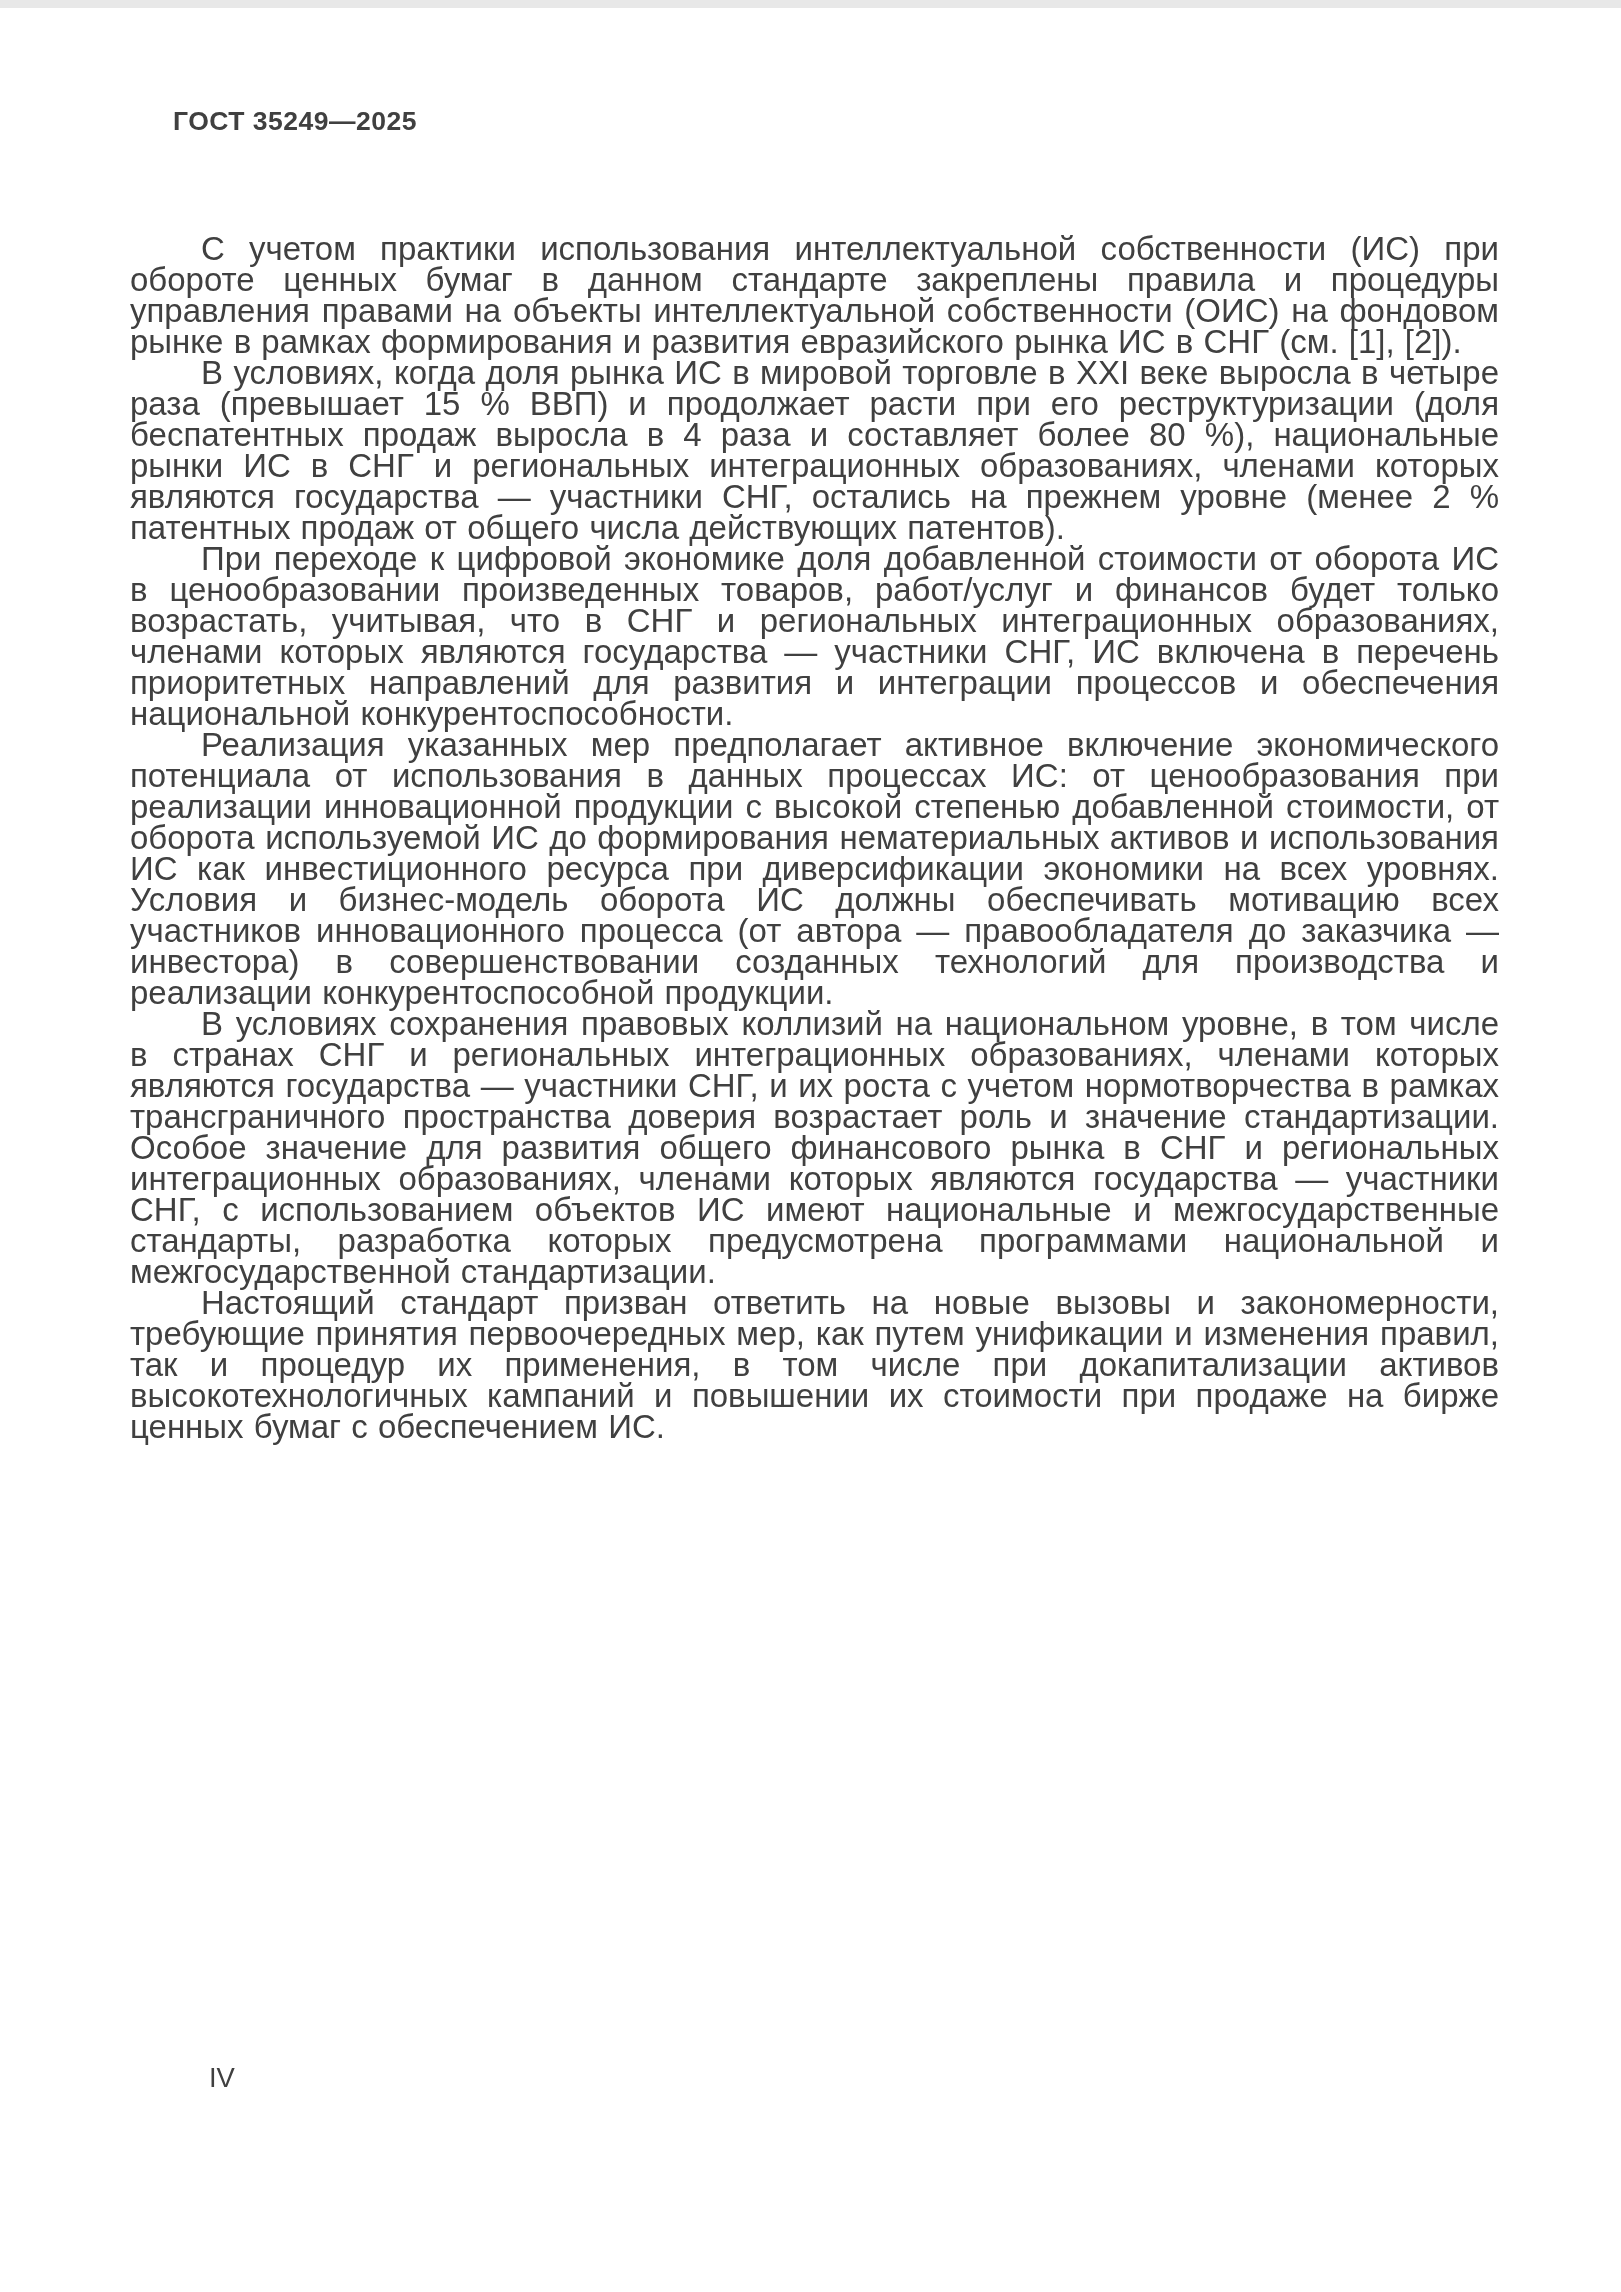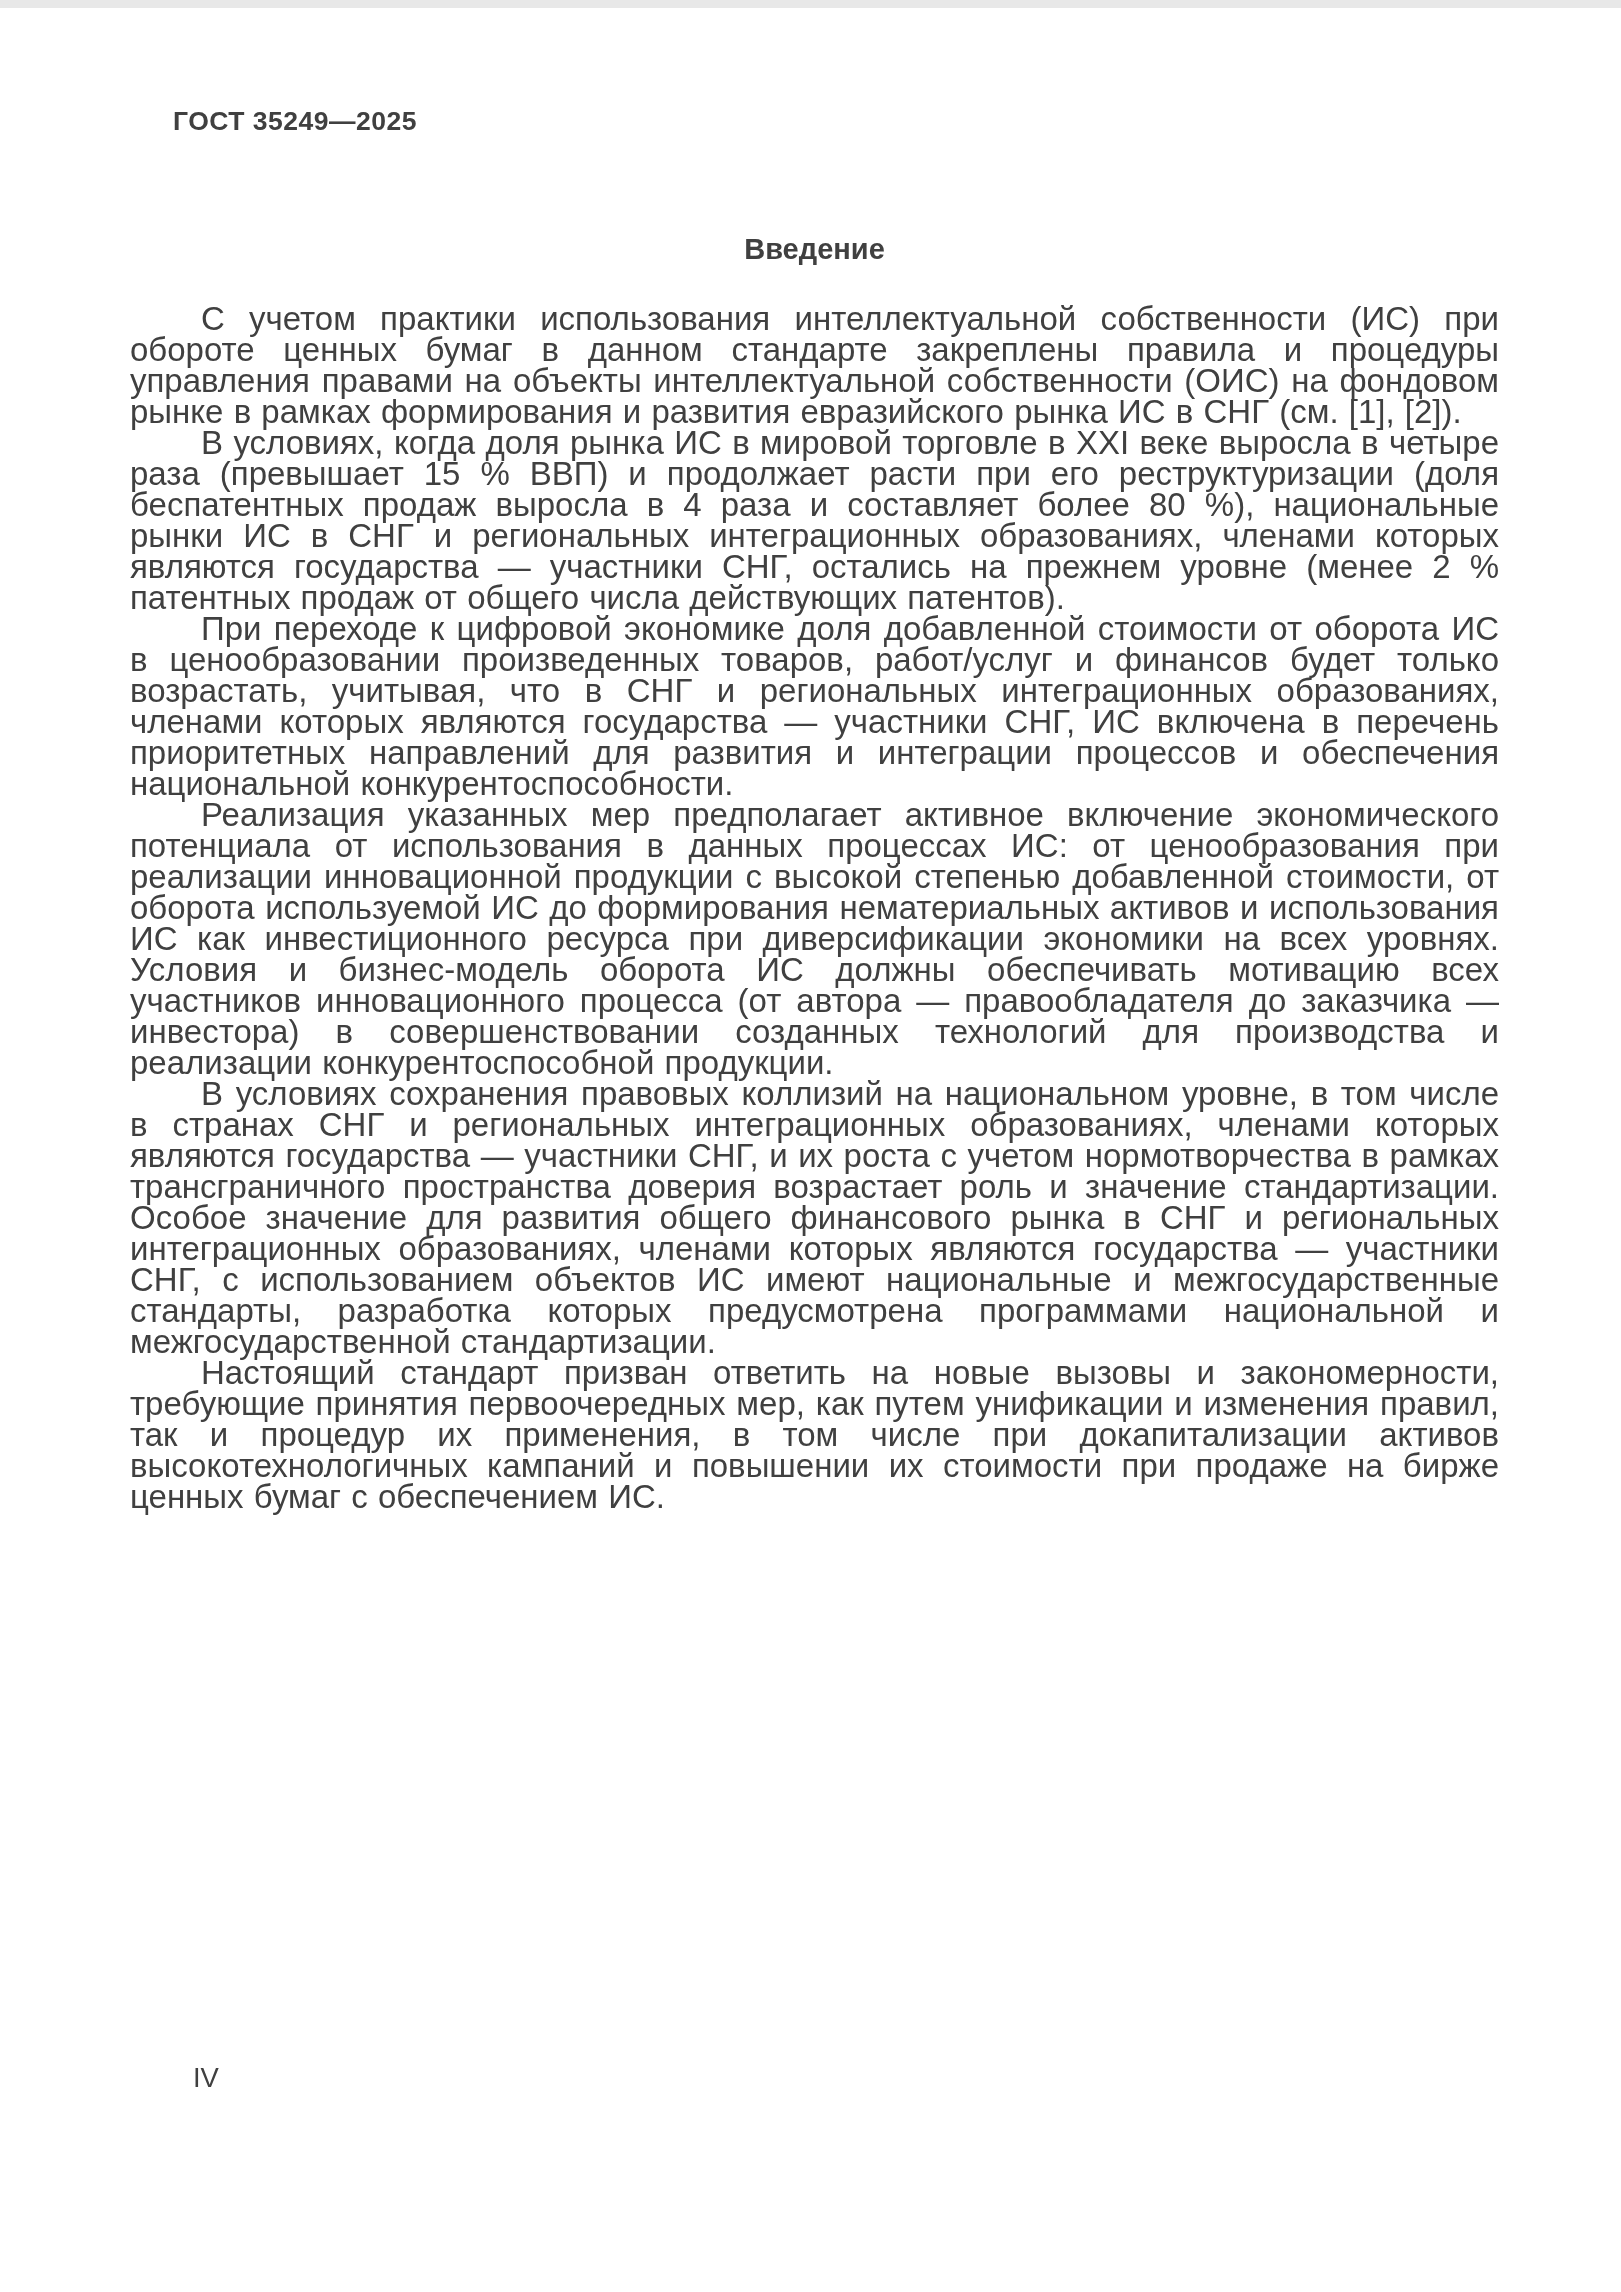--- a/index.html
+++ b/index.html
@@ -51,35 +51,34 @@
     margin: 23.5px 0 23.5px 0;
     text-indent: 0;
     padding-left: 86px;
   }
   .note-label {
     letter-spacing: 6.9px;
     margin-right: 15.7px;
   }
   .page-number {
     position: absolute;
-    left: 193px;
+    left: 209px;
     top: 2054px;
     font-size: 27.4px;
   }
 </style>
 </head>
 <body>
 
 <div class="page">
 
   <div class="doc-header">ГОСТ 35249—2025</div>
 
   <div class="content">
 
-    <h1 class="doc-title">Введение</h1>
 
     <p class="para">С учетом практики использования интеллектуальной собственности (ИС) при обороте ценных бумаг в данном стандарте закреплены правила и процедуры управления правами на объекты интеллектуальной собственности (ОИС) на фондовом рынке в рамках формирования и развития евразийского рынка ИС в СНГ (см. [1], [2]).</p>
 
     <p class="para">В условиях, когда доля рынка ИС в мировой торговле в XXI веке выросла в четыре раза (превышает 15 % ВВП) и продолжает расти при его реструктуризации (доля беспатентных продаж выросла в 4 раза и составляет более 80 %), национальные рынки ИС в СНГ и региональных интеграционных образованиях, членами которых являются государства — участники СНГ, остались на прежнем уровне (менее 2 % патентных продаж от общего числа действующих патентов).</p>
 
     <p class="para">При переходе к цифровой экономике доля добавленной стоимости от оборота ИС в ценообразовании произведенных товаров, работ/услуг и финансов будет только возрастать, учитывая, что в СНГ и региональных интеграционных образованиях, членами которых являются государства — участники СНГ, ИС включена в перечень приоритетных направлений для развития и интеграции процессов и обеспечения национальной конкурентоспособности.</p>
 
 
     <p class="para">Реализация указанных мер предполагает активное включение экономического потенциала от использования в данных процессах ИС: от ценообразования при реализации инновационной продукции с высокой степенью добавленной стоимости, от оборота используемой ИС до формирования нематериальных активов и использования ИС как инвестиционного ресурса при диверсификации экономики на всех уровнях. Условия и бизнес-модель оборота ИС должны обеспечивать мотивацию всех участников инновационного процесса (от автора — правообладателя до заказчика — инвестора) в совершенствовании созданных технологий для производства и реализации конкурентоспособной продукции.</p>
 

